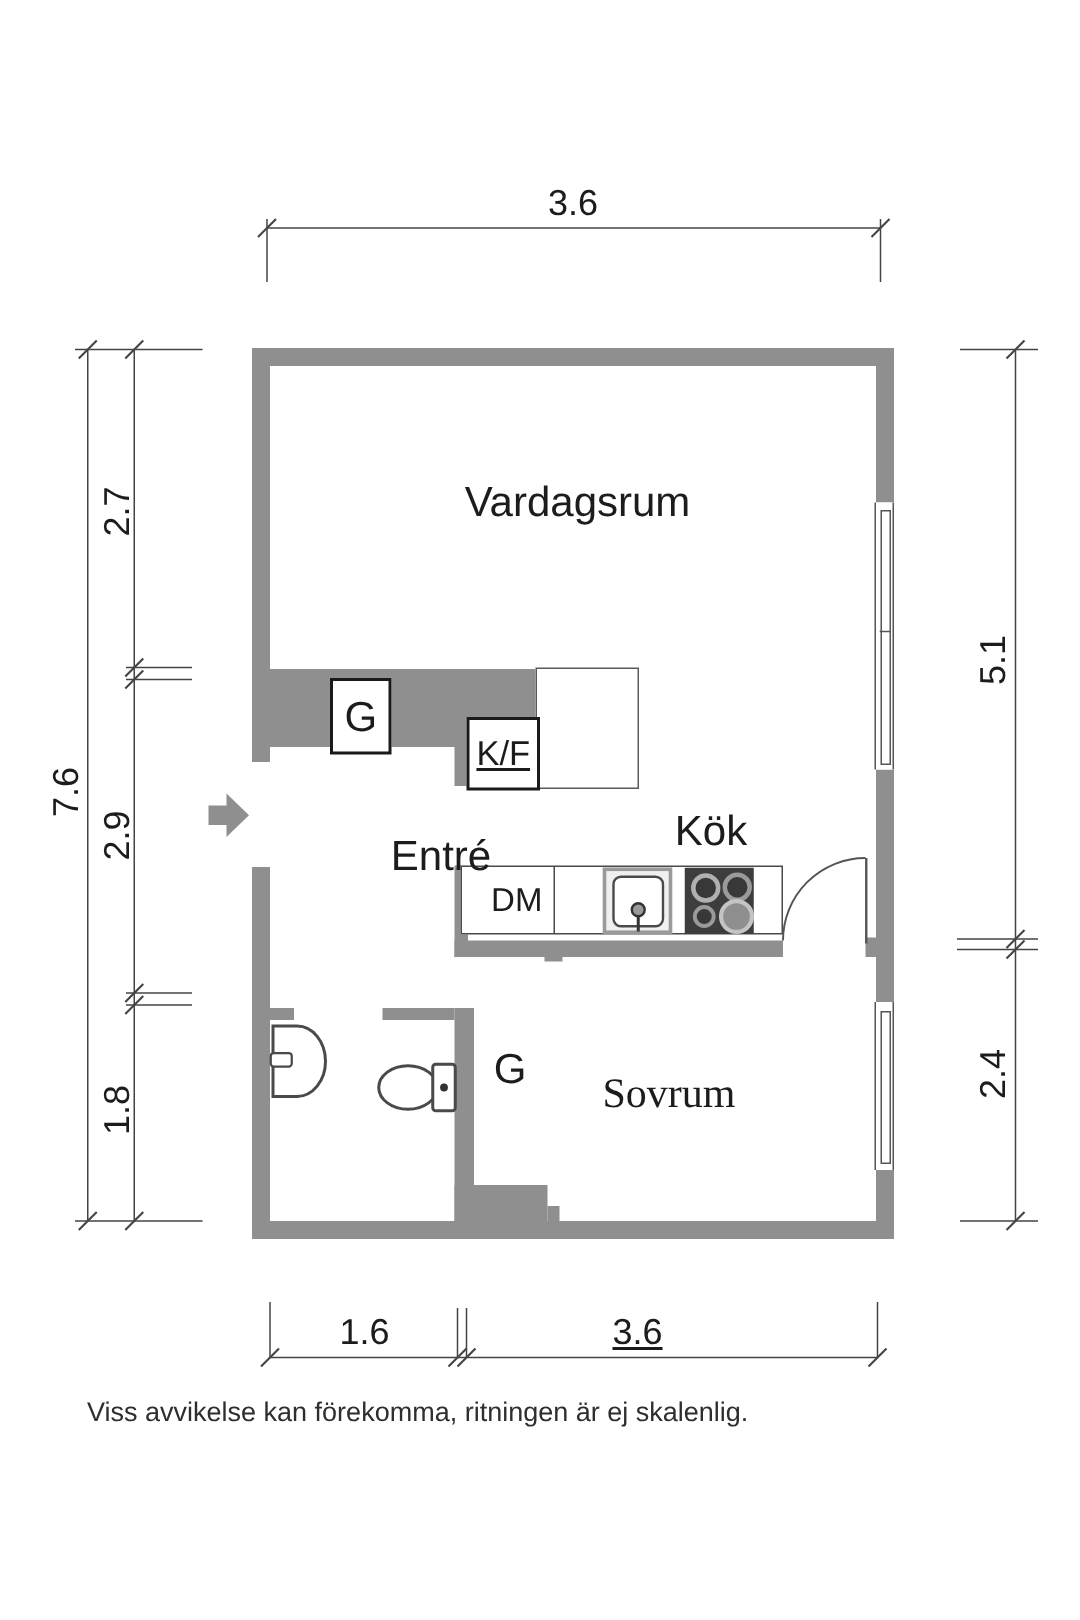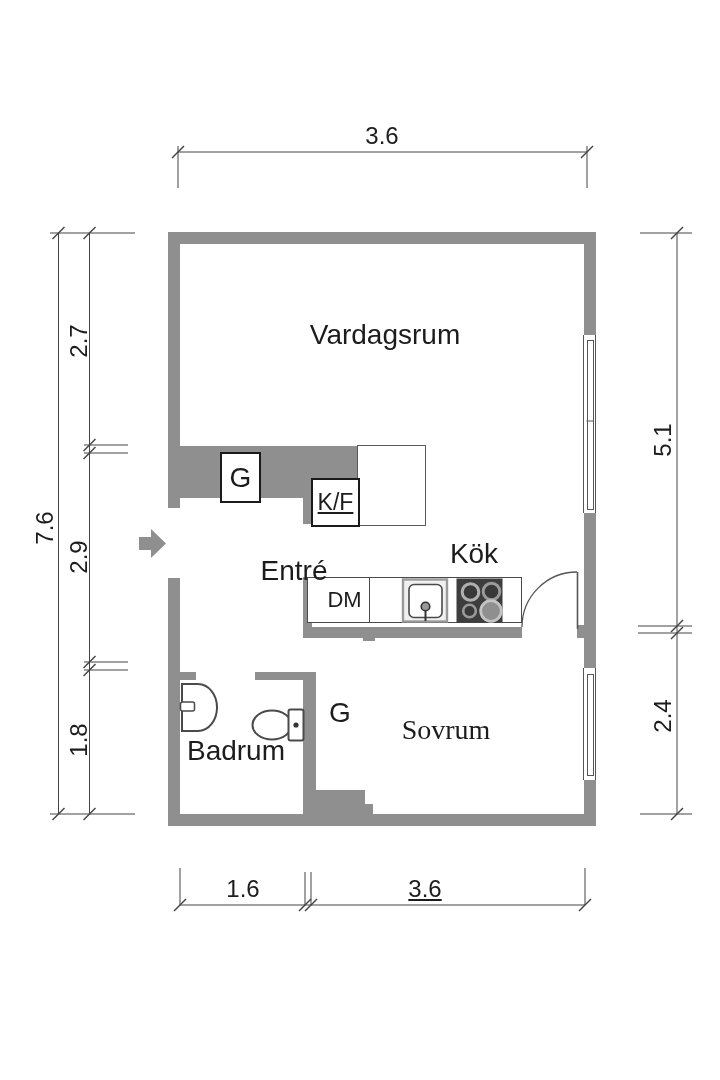--- a/index.html
+++ b/index.html
@@ -64,33 +64,33 @@
   <div class="counter" style="left:307px;top:577px;width:213px;height:44px;">
     <div class="dm-compartment">
       <span>DM</span>
     </div>
   </div>
 
   <div class="lbl room-lbl" style="left:385px;top:335px;">Vardagsrum</div>
   <div class="lbl room-lbl" style="left:246px;top:571px;margin-left:48px;">Entré</div>
   <div class="lbl room-lbl" style="left:426px;top:554px;margin-left:48px;">Kök</div>
   <div class="lbl room-lbl" style="left:446px;top:730px;font-family:Liberation Serif, serif;">Sovrum</div>
-  <div class="lbl room-lbl" style="left:236px;top:751px;">Badrum</div>
   <div class="lbl g-label" style="left:340px;top:713px;">G</div>
 
   <div class="lbl dim-lbl" style="left:382px;top:136px;">3.6</div>
   <div class="lbl dim-lbl rot" style="left:45px;top:528px;">7.6</div>
   <div class="lbl dim-lbl rot" style="left:79px;top:341px;">2.7</div>
   <div class="lbl dim-lbl rot" style="left:79px;top:557px;">2.9</div>
   <div class="lbl dim-lbl rot" style="left:79px;top:740px;">1.8</div>
   <div class="lbl dim-lbl rot" style="left:663px;top:440px;">5.1</div>
   <div class="lbl dim-lbl rot" style="left:663px;top:716px;">2.4</div>
   <div class="lbl dim-lbl" style="left:243px;top:889px;">1.6</div>
   <div class="lbl dim-lbl" style="left:425px;top:889px;text-decoration:underline;">3.6</div>
 
+  <div class="footer">Viss avvikelse kan förekomma, ritningen är ej skalenlig.</div>
 
   <svg width="720" height="1080" viewBox="0 0 720 1080">
     <g stroke="#444" stroke-width="1" fill="none">
 
       <line x1="178" y1="152" x2="587" y2="152"></line>
       <line x1="178" y1="146" x2="178" y2="188"></line>
       <line x1="587" y1="146" x2="587" y2="188"></line>
 
       <line x1="58.5" y1="233" x2="58.5" y2="814"></line>
       <line x1="89.5" y1="233" x2="89.5" y2="814"></line>

